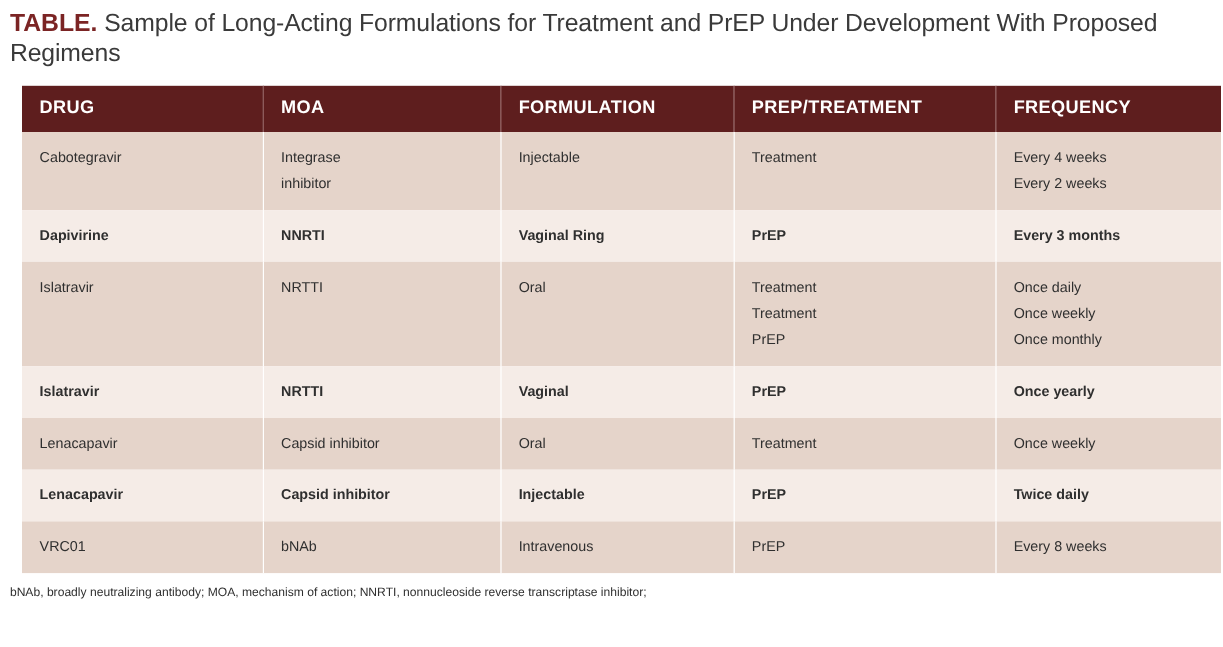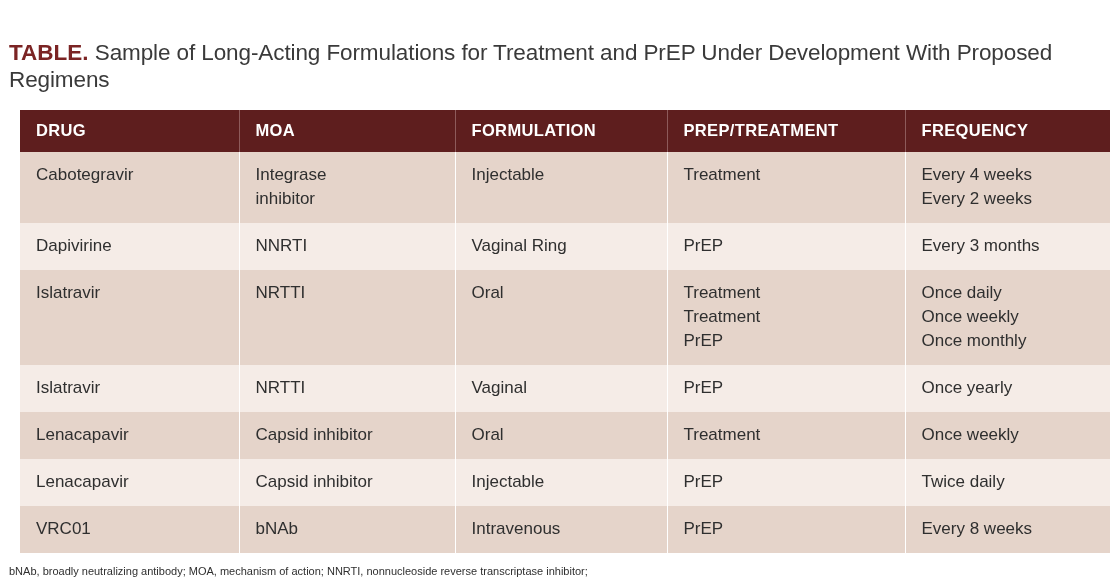--- a/index.html
+++ b/index.html
@@ -14,21 +14,20 @@
     -webkit-font-smoothing: antialiased;
     overflow: hidden;
   }
 
   .page {
     position: relative;
     width: 1112px;
     height: 472px;
     box-sizing: border-box;
     padding: 0;
-    margin-top: 32px;
   }
 
   
   .title-block {
     position: absolute;
     left: 9px;
     top: 7px;
     width: 1090px;
     font-size: 22.5px;
     line-height: 27px;
@@ -73,34 +72,34 @@
     letter-spacing: 0.35px;
     padding: 11px 0 12px 16px;
     height: 20px;
     vertical-align: middle;
     border-right: 1px solid #8d5a5a;
     box-sizing: border-box;
   }
   thead th:last-child { border-right: none; }
 
   tbody td {
-    font-size: 17px;
+    font-size: 13px;
     line-height: 24px;
     color: #2f2f2f;
     text-align: left;
     vertical-align: top;
     padding: 11px 10px 12px 16px;
     border-right: 1px solid #ffffff;
     box-sizing: border-box;
     white-space: pre-line;
   }
   tbody td:last-child { border-right: none; }
 
   tbody tr.row-dark td { background: #E5D4CA; }
-  tbody tr.row-light td { background: #F5ECE7; }
+  tbody tr.row-light td { background: #F5ECE7; font-weight: bold; }
 
   
   .footnote {
     position: absolute;
     left: 9px;
     top: 529px;
     width: 1096px;
     font-size: 11px;
     line-height: 20px;
     color: #2f2f2f;

